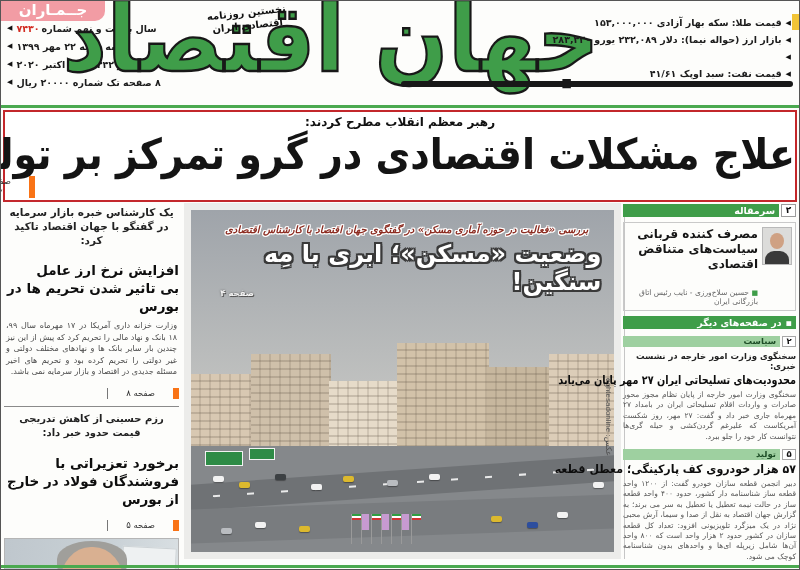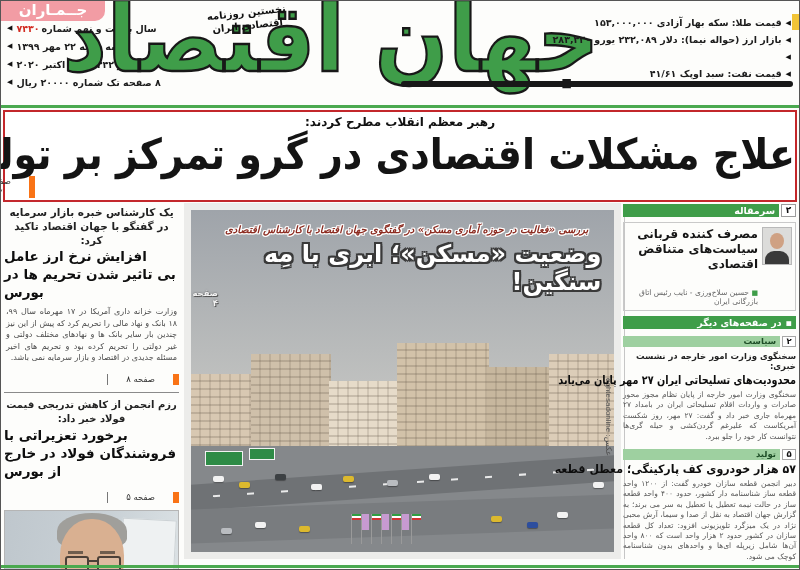--- a/index.html
+++ b/index.html
@@ -34,21 +34,21 @@
                  transform:scaleY(1.12);transform-origin:top center;white-space:nowrap;}
   .pageref{display:inline-block;font-size:8.5px;color:#333;border-left:1px solid #777;border-right:6px solid #f97316;
            padding:0 18px;line-height:11px;}
   .lead-pageref{position:absolute;bottom:2px;right:auto;left:4px;}
   
   .vline{position:absolute;top:203px;bottom:10px;width:1px;background:#c6c6c6;}
   .vl1{left:181px;} .vl2{left:621px;}
   
   .col-left{position:absolute;top:204px;bottom:4px;left:3px;width:175px;}
   .a-kicker{text-align:center;font-size:10.5px;font-weight:bold;color:#222;line-height:14px;}
-  .a-headline{text-align:left;font-size:13.5px;font-weight:bold;color:#0e0e0e;line-height:18px;margin-top:0;}
+  .a-headline{text-align:right;font-size:13.5px;font-weight:bold;color:#0e0e0e;line-height:18px;margin-top:14px;}
   .a-body{font-size:8px;color:#4a4a4a;text-align:justify;line-height:11.5px;margin-top:5px;padding:0 2px;}
   .a-pageref{margin-top:3px;}
   .divider{border-top:1px solid #8a8a8a;margin:6px 0 5px 0;}
   
   .portrait{position:relative;width:173px;height:124px;margin-top:6px;overflow:hidden;border:1px solid #b5b5b5;
             background:linear-gradient(100deg,#bfc7cd 0%,#c9d1d6 55%,#dde3e6 100%);}
   .wb{position:absolute;right:4px;top:8px;width:52px;height:108px;background:#eef1f2;border:1px solid #ccd2d5;transform:rotate(3deg);}
   .hair{position:absolute;left:52px;top:2px;width:70px;height:36px;background:#a09f9b;border-radius:50% 50% 30% 30%;}
   .head{position:absolute;left:55px;top:8px;width:64px;height:76px;background:#d9b091;border-radius:48% 48% 44% 44%;}
   .brow{position:absolute;width:15px;height:3px;background:#6f5d4e;top:40px;}
@@ -199,21 +199,21 @@
         <div>افزایش نرخ ارز عامل</div>
         <div>بی تاثیر شدن تحریم ها در بورس</div>
       </div>
       <div class="a-body">وزارت خزانه داری آمریکا در ۱۷ مهرماه سال ۹۹، ۱۸ بانک و نهاد مالی را تحریم کرد که پیش از این نیز چندین بار سایر بانک ها و نهادهای مختلف دولتی و غیر دولتی را تحریم کرده بود و تحریم های اخیر مسئله جدیدی در اقتصاد و بازار سرمایه نمی باشد.</div>
       <div class="a-pageref"><span class="pageref">صفحه ۸</span></div>
     </div>
 
     <div class="divider"></div>
 
     <div>
-      <div class="a-kicker" style="font-size:10px;">رزم انجمن از کاهش تدریجی قیمت فولاد خبر داد:</div>
+      <div class="a-kicker" style="font-size:10px;">رزم حسینی از کاهش تدریجی قیمت حدود خبر داد:</div>
       <div class="a-headline">
         <div>برخورد تعزیراتی با</div>
         <div>فروشندگان فولاد در خارج از بورس</div>
       </div>
       <div class="a-pageref" style="margin-top:5px;"><span class="pageref">صفحه ۵</span></div>
     </div>
 
     <div class="portrait">
       <div class="wb"></div>
       <div class="hair"></div>
@@ -276,21 +276,21 @@
         <div class="pole">
             <div class="flag-banner"></div>
           </div>
         <div class="pole">
             <div class="flag-iran"></div>
           </div>
       </div>
 
       <div class="ov-kicker">بررسی «فعالیت در حوزه آماری مسکن» در گفتگوی جهان اقتصاد با کارشناس اقتصادی</div>
       <div class="ov-headline">وضعیت «مسکن»؛ ابری با مِه سنگین!</div>
-      <div class="ov-pageref" style="left:auto;right:396px;">صفحه ۴</div>
+      <div class="ov-pageref" style="left:auto;right:360px;">صفحه ۴</div>
       <div class="credit">عکس: eghtesadonline</div>
     </div>
   </div>
 
   <div class="col-right" style="left:auto;right:3px;">
 
     <div class="sec-bar">
       <span class="sec-num">۲</span>
       <div class="sec-green">
         <span class="sec-label">سرمقاله</span>

